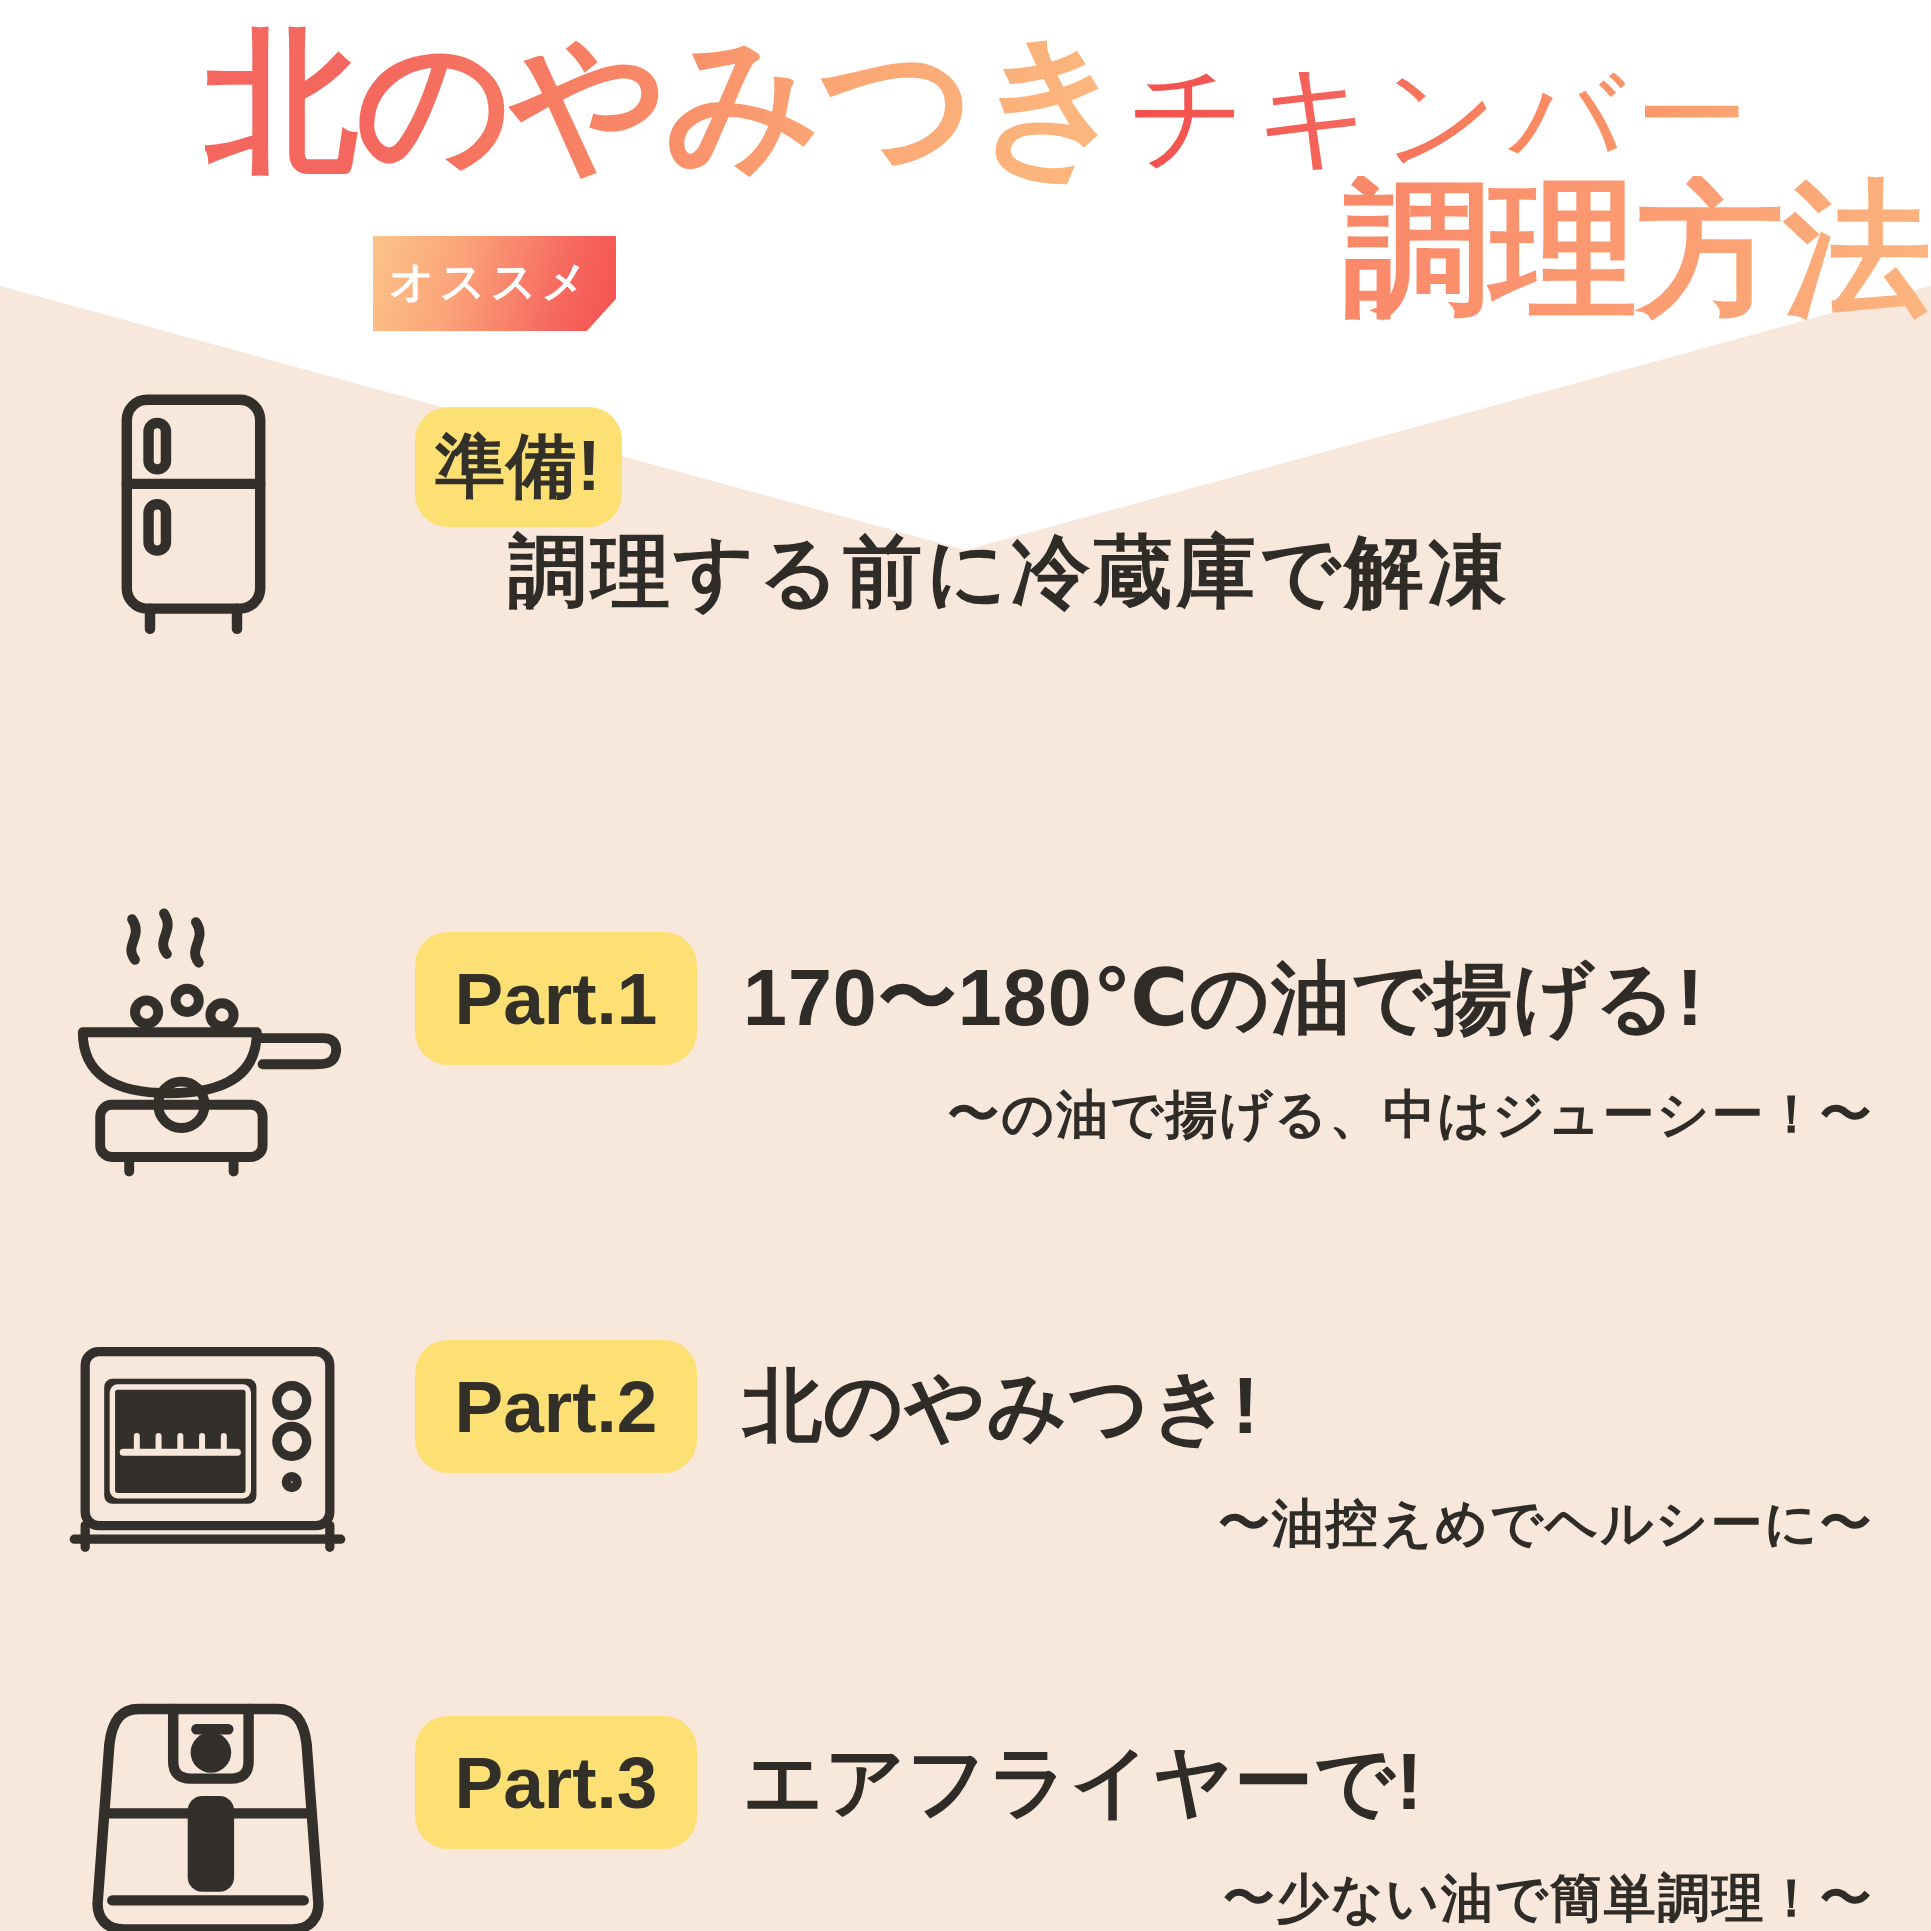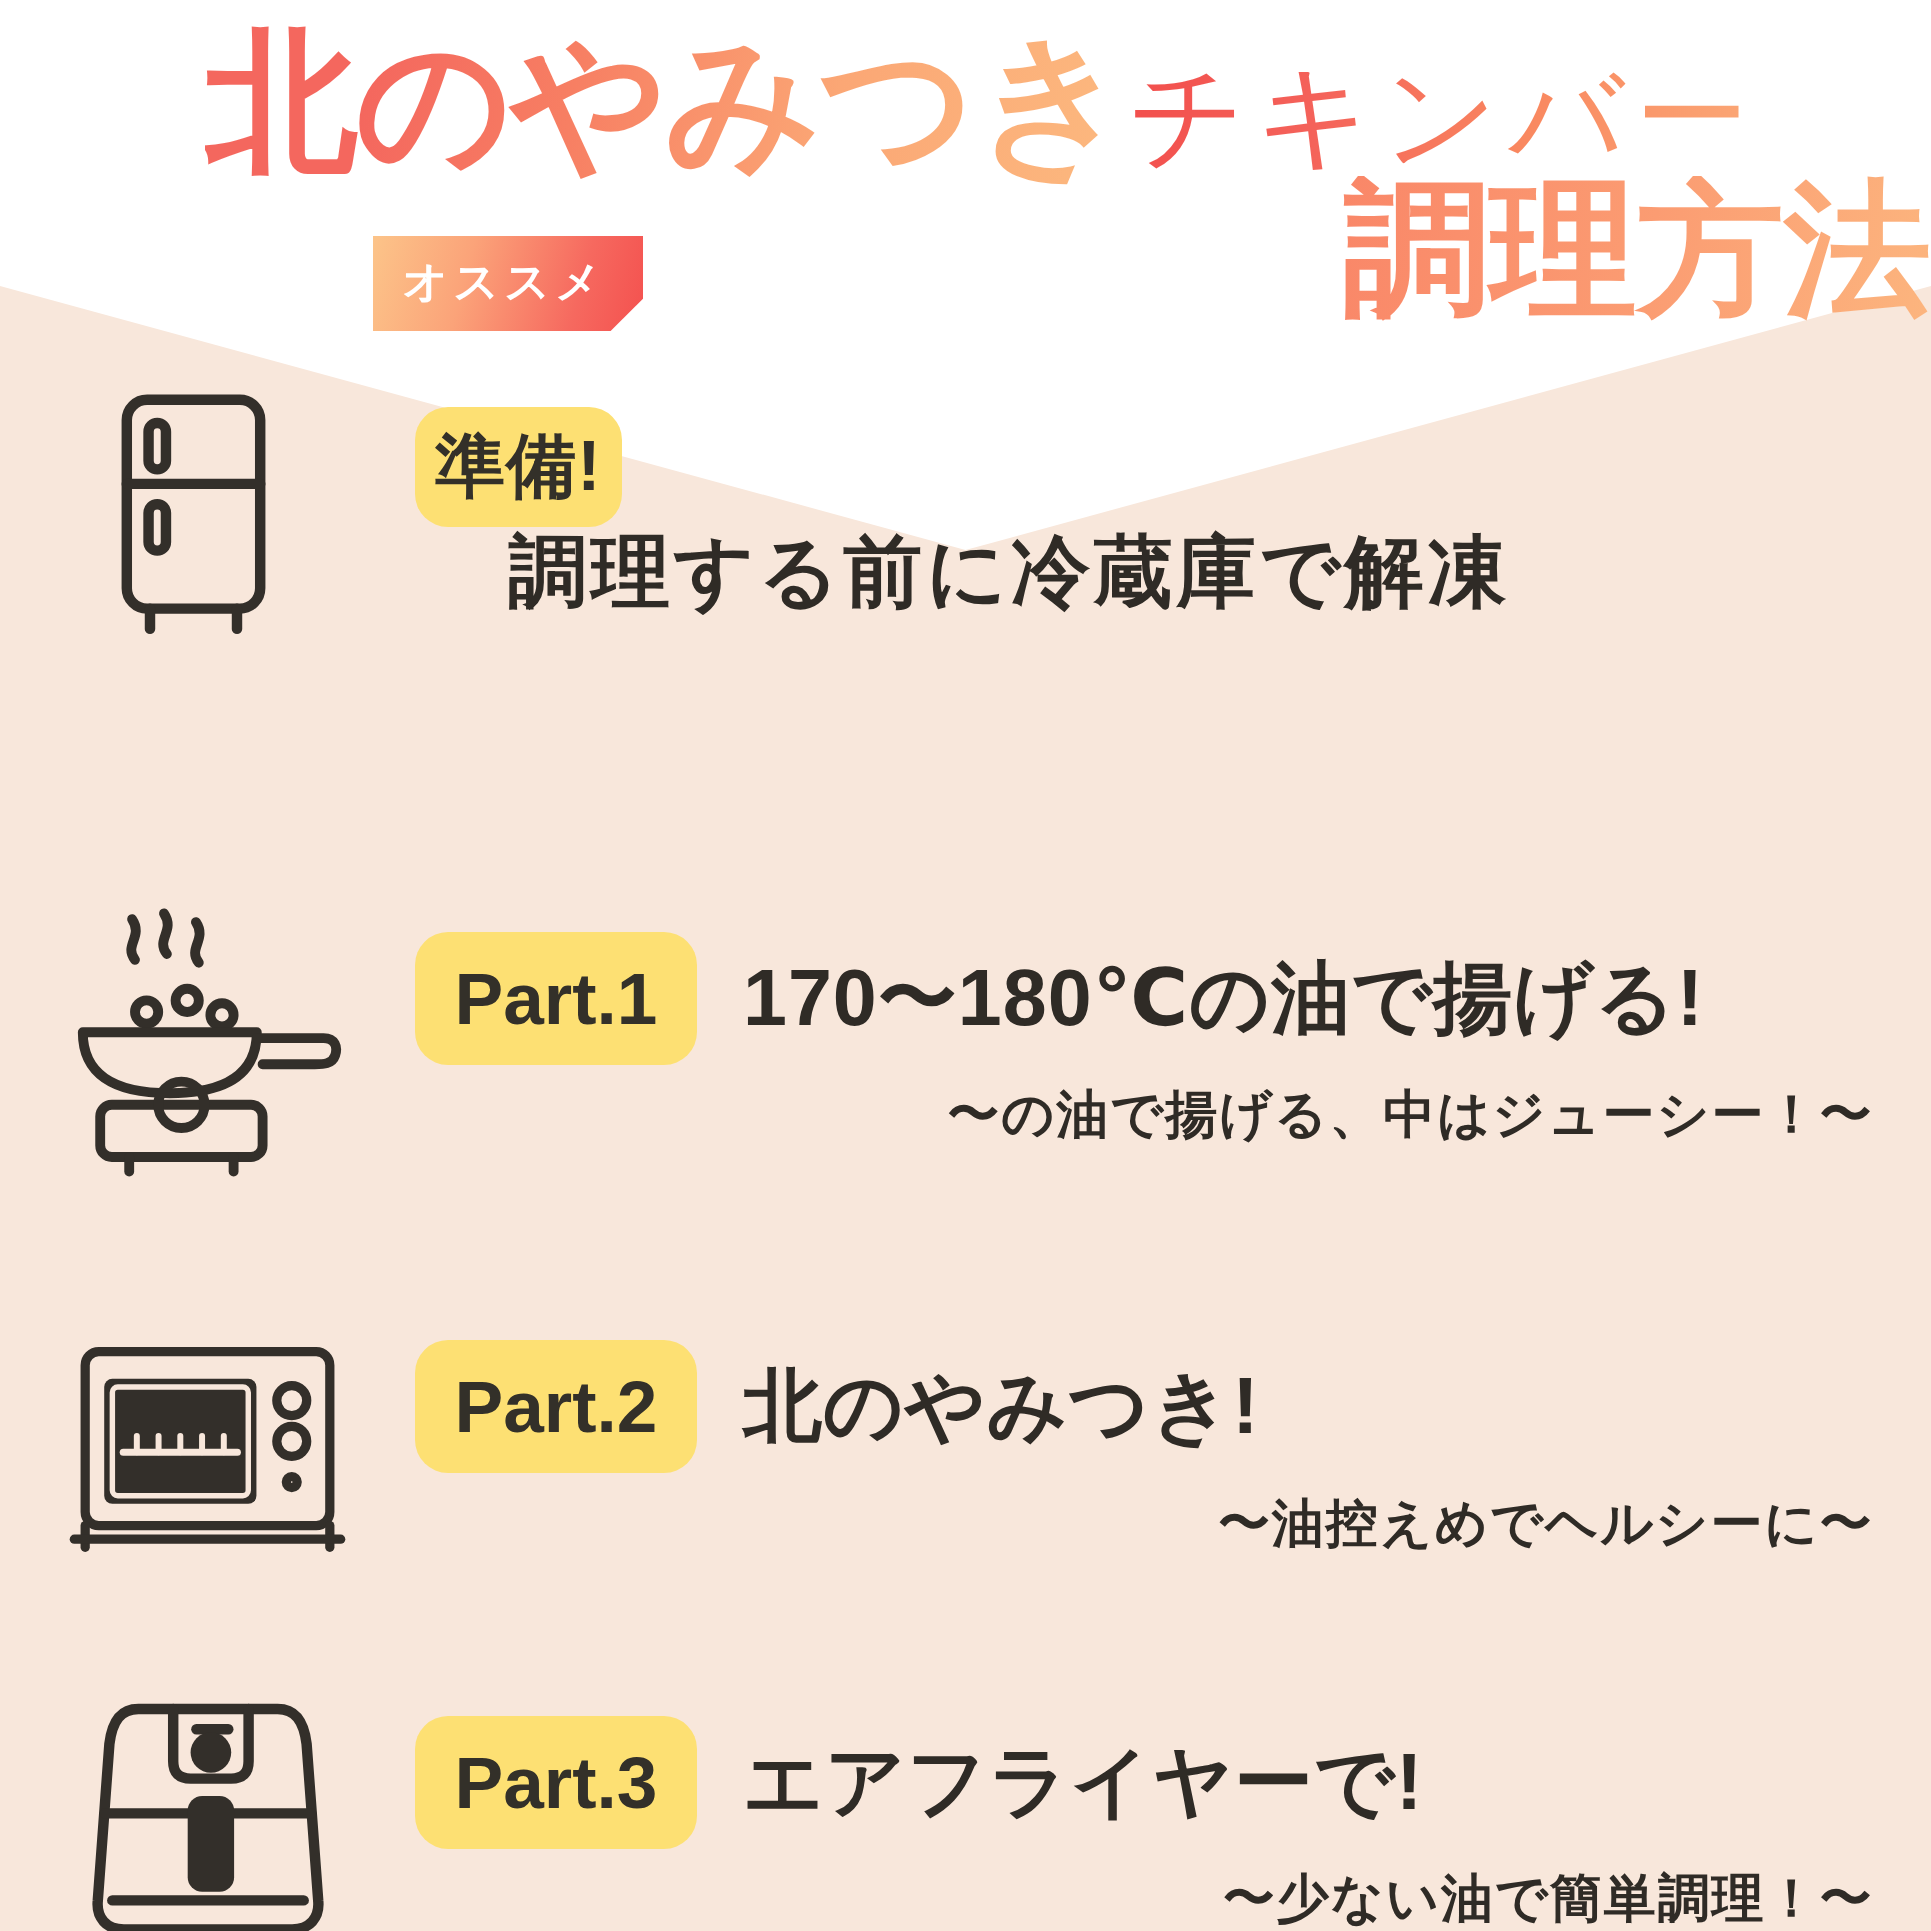--- a/index.html
+++ b/index.html
@@ -68,21 +68,21 @@
   .title-line2 {
     position: absolute;
     left: 0; top: 176px;
     width: 1931px;
     height: 145px;
   }
 
   .osusume-badge {
     position: absolute;
     left: 373px; top: 60px;
-    width: 270px; height: 95px;
+    width: 243px; height: 95px;
     background: linear-gradient(105deg, #FCC489 0%, #FBA379 35%, #F6695F 75%, #F4514F 100%);
     clip-path: polygon(0 0, 100% 0, 100% 66%, 88% 100%, 0 100%);
     display: flex;
     align-items: center;
     justify-content: center;
     z-index: 3;
   }
   .osusume-text {
     color: #FFFFFF;
     font-size: 45px;

